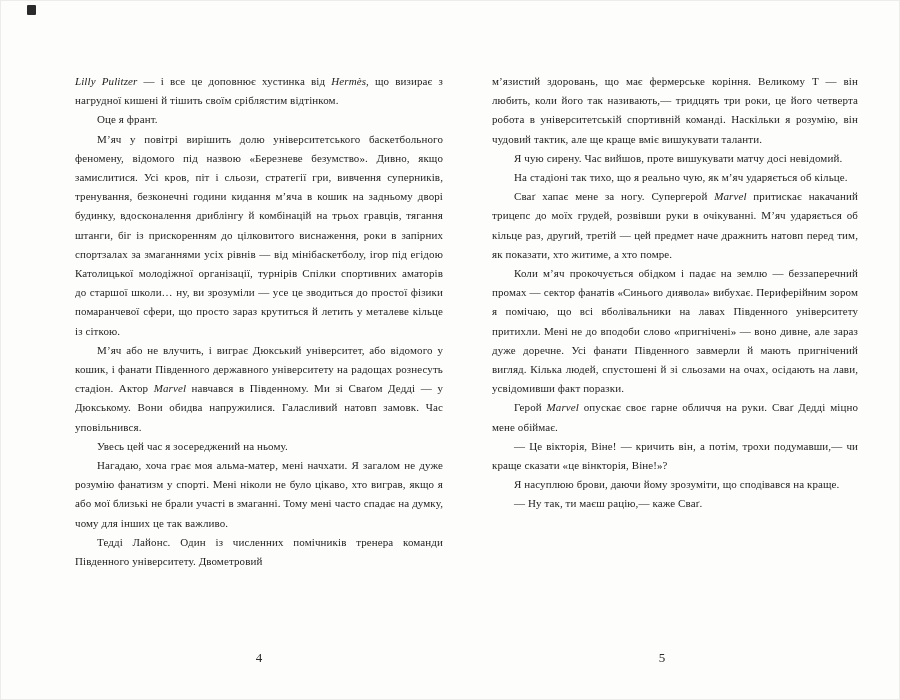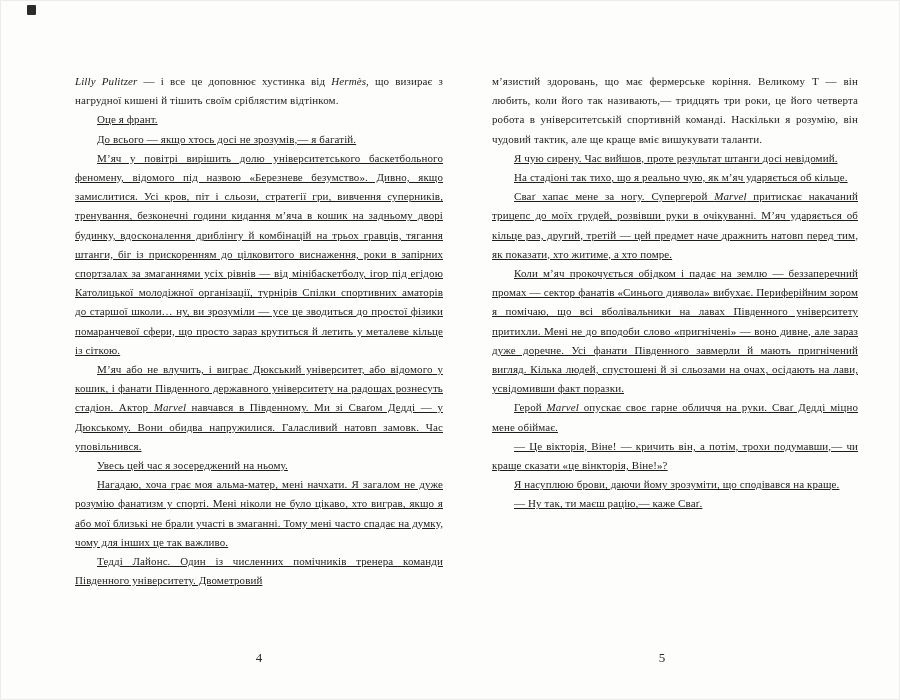--- a/index.html
+++ b/index.html
@@ -32,21 +32,21 @@
   }
   .page-col.left  { left: 75px;  width: 368px; }
   .page-col.right { left: 492px; width: 366px; }
   .para {
     margin: 0;
     font-size: 11px;
     line-height: 19.2px;
     text-align: justify;
     letter-spacing: 0.1px;
   }
-  .para.indent { text-indent: 22px; text-decoration: underline; }
+  .para.indent { text-indent: 22px; }
   .para .italic { font-style: italic; }
   .page-number {
     position: absolute;
     top: 650px;
     font-size: 13px;
     color: #2a2a2a;
     text-align: center;
   }
   .page-number.left  { left: 75px;  width: 368px; }
   .page-number.right { left: 492px; width: 340px; }
@@ -54,31 +54,30 @@
 </head>
 <body>
 
 <div class="spread">
 
   <div class="corner-mark"></div>
 
   <div class="page-col left">
       <p class="para"><span class="italic">Lilly Pulitzer</span><span> — і все це доповнює хустинка від </span><span class="italic">Hermès</span><span>, що визирає з нагрудної кишені й тішить своїм сріблястим відтінком.</span></p>
       <p class="para indent"><span>Оце я франт.</span></p>
-      <p class="para indent"><span>До всього — якщо хтось досі не зрозумів,— я багатій.</span></p>
       <p class="para indent"><span>М’яч у повітрі вирішить долю університетського баскетбольного феномену, відомого під назвою «Березневе безумство». Дивно, якщо замислитися. Усі кров, піт і сльози, стратегії гри, вивчення суперників, тренування, безконечні години кидання м’яча в кошик на задньому дворі будинку, вдосконалення дриблінгу й комбінацій на трьох гравців, тягання штанги, біг із прискоренням до цілковитого виснаження, роки в запірних спортзалах за змаганнями усіх рівнів — від мінібаскетболу, ігор під егідою Католицької молодіжної організації, турнірів Спілки спортивних аматорів до старшої школи… ну, ви зрозуміли — усе це зводиться до простої фізики помаранчевої сфери, що просто зараз крутиться й летить у металеве кільце із сіткою.</span></p>
       <p class="para indent"><span>М’яч або не влучить, і виграє Дюкський університет, або відомого у кошик, і фанати Південного державного університету на радощах рознесуть стадіон. Актор </span><span class="italic">Marvel</span><span> навчався в Південному. Ми зі Сваґом Дедді — у Дюкському. Вони обидва напружилися. Галасливий натовп замовк. Час уповільнився.</span></p>
       <p class="para indent"><span>Увесь цей час я зосереджений на ньому.</span></p>
       <p class="para indent"><span>Нагадаю, хоча грає моя альма-матер, мені начхати. Я загалом не дуже розумію фанатизм у спорті. Мені ніколи не було цікаво, хто виграв, якщо я або мої близькі не брали участі в змаганні. Тому мені часто спадає на думку, чому для інших це так важливо.</span></p>
       <p class="para indent"><span>Тедді Лайонс. Один із численних помічників тренера команди Південного університету. Двометровий</span></p>
     </div>
 
   <div class="page-col right">
       <p class="para"><span>м’язистий здоровань, що має фермерське коріння. Великому Т — він любить, коли його так називають,— тридцять три роки, це його четверта робота в університетській спортивній команді. Наскільки я розумію, він чудовий тактик, але ще краще вміє вишукувати таланти.</span></p>
-      <p class="para indent"><span>Я чую сирену. Час вийшов, проте результат штанги досі невідомий.</span></p>
+      <p class="para indent"><span>Я чую сирену. Час вийшов, проте вишукувати матчу досі невідомий.</span></p>
       <p class="para indent"><span>На стадіоні так тихо, що я реально чую, як м’яч ударяється об кільце.</span></p>
       <p class="para indent"><span>Сваґ хапає мене за ногу. Супергерой </span><span class="italic">Marvel</span><span> притискає накачаний трицепс до моїх грудей, розвівши руки в очікуванні. М’яч ударяється об кільце раз, другий, третій — цей предмет наче дражнить натовп перед тим, як показати, хто житиме, а хто помре.</span></p>
       <p class="para indent"><span>Коли м’яч прокочується обідком і падає на землю — беззаперечний промах — сектор фанатів «Синього диявола» вибухає. Периферійним зором я помічаю, що всі вболівальники на лавах Південного університету притихли. Мені не до вподоби слово «пригнічені» — воно дивне, але зараз дуже доречне. Усі фанати Південного завмерли й мають пригнічений вигляд. Кілька людей, спустошені й зі сльозами на очах, осідають на лави, усвідомивши факт поразки.</span></p>
       <p class="para indent"><span>Герой </span><span class="italic">Marvel</span><span> опускає своє гарне обличчя на руки. Сваґ Дедді міцно мене обіймає.</span></p>
       <p class="para indent"><span>— Це вікторія, Віне! — кричить він, а потім, трохи подумавши,— чи краще сказати «це вінкторія, Віне!»?</span></p>
       <p class="para indent"><span>Я насуплюю брови, даючи йому зрозуміти, що сподівався на краще.</span></p>
       <p class="para indent"><span>— Ну так, ти маєш рацію,— каже Сваґ.</span></p>
     </div>
 
   <div class="page-number left">4</div>

